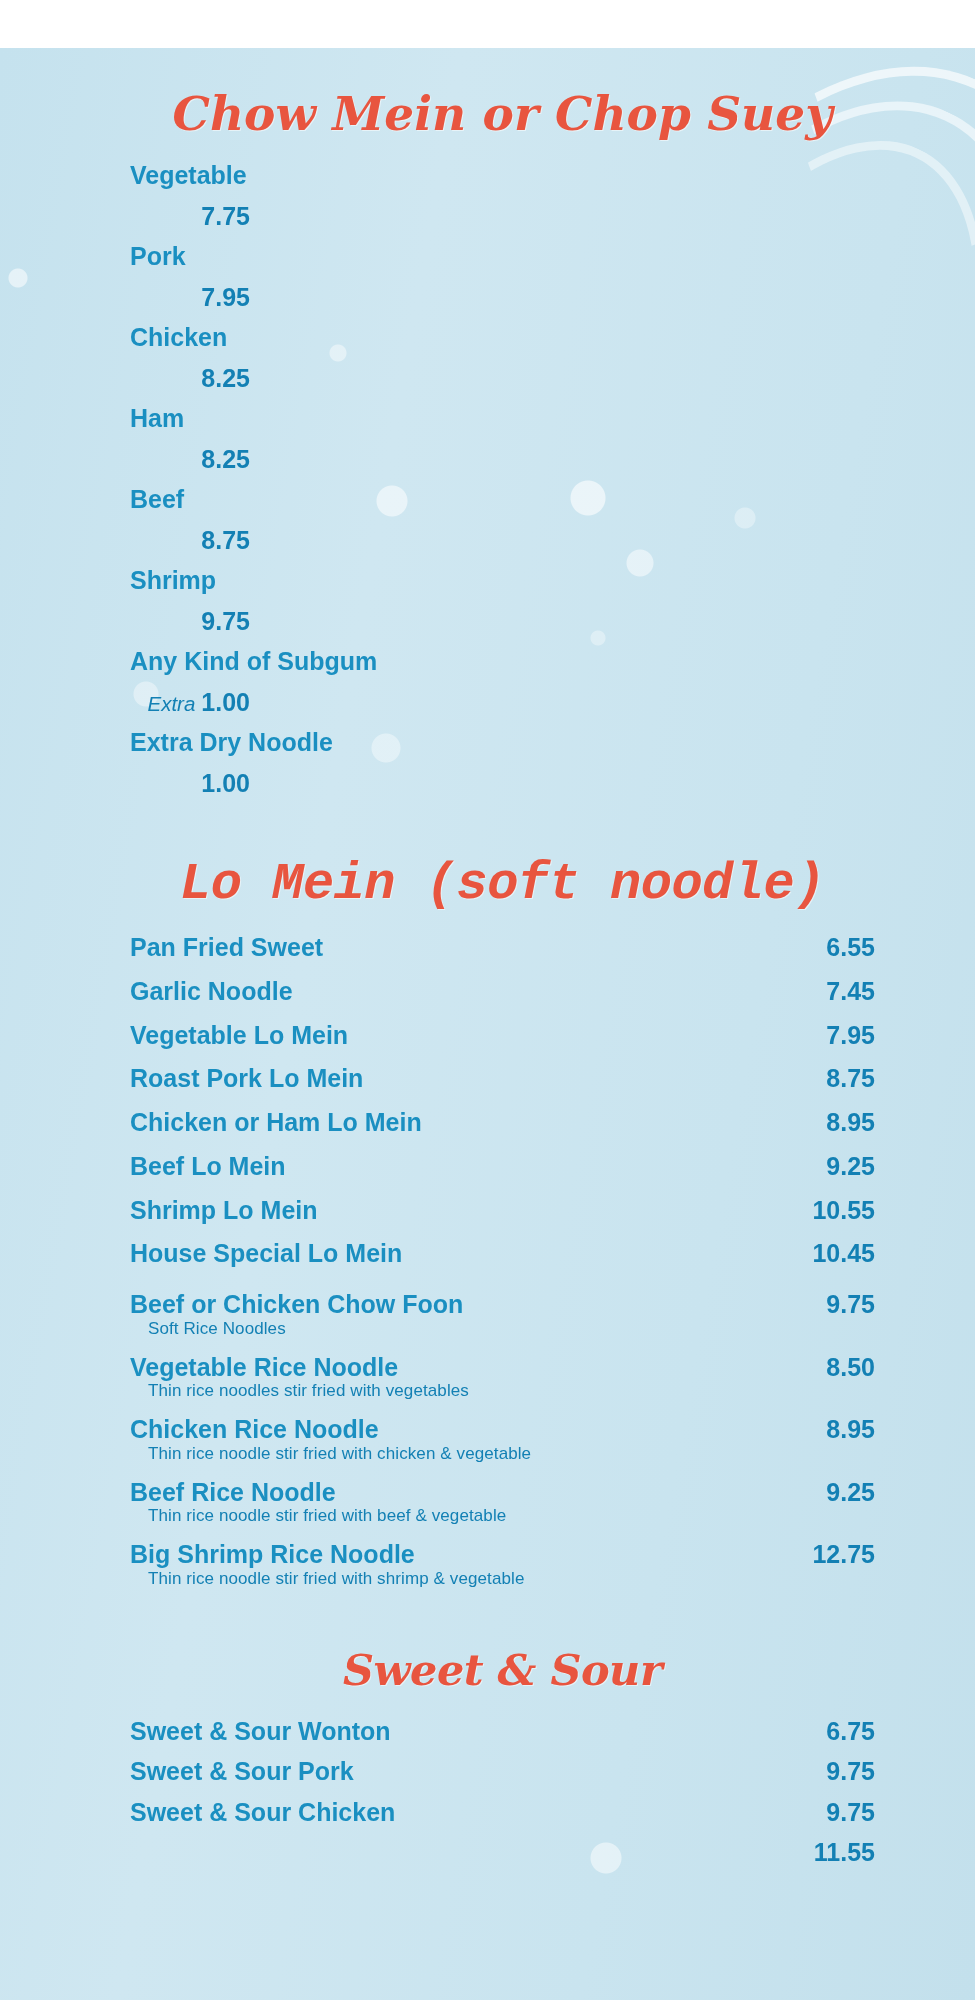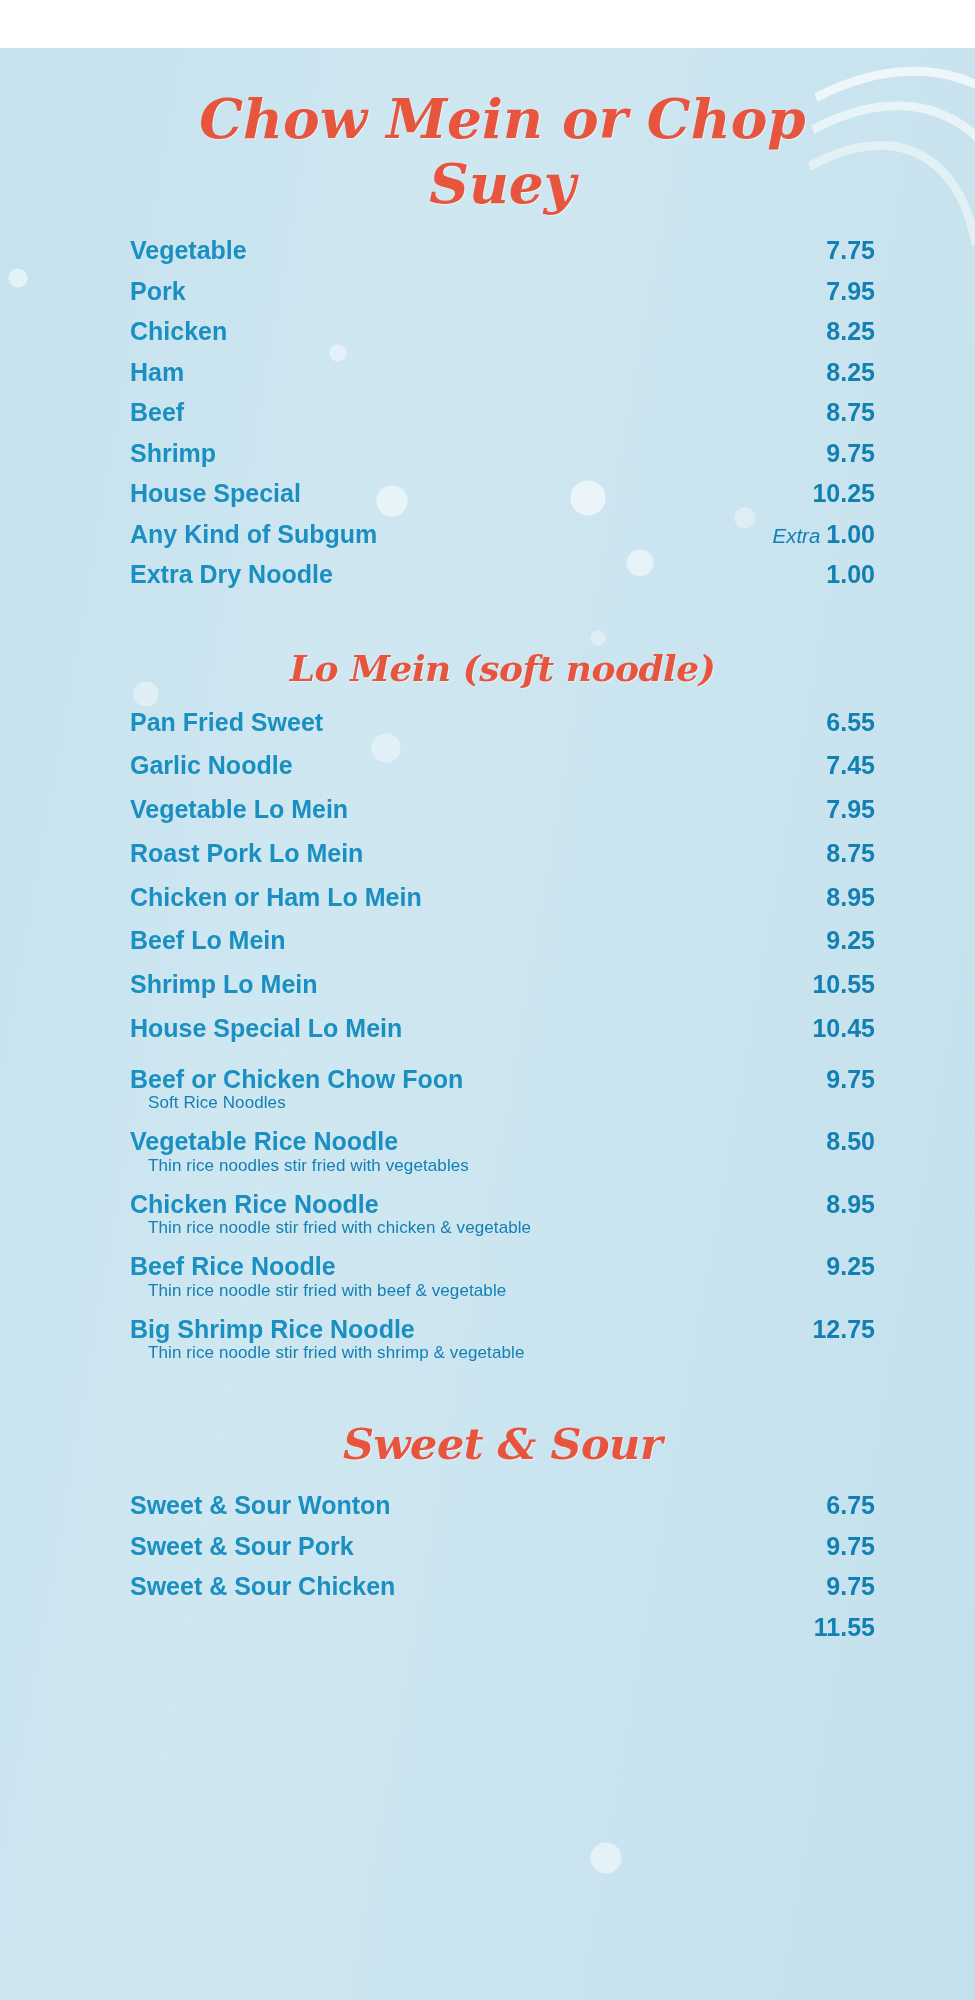--- a/index.html
+++ b/index.html
@@ -65,22 +65,22 @@
 
   .section-title {
     color: #e8553f;
     font-family: "DejaVu Serif", "Liberation Serif", serif;
     font-weight: bold;
     font-style: italic;
     text-align: center;
     letter-spacing: -0.5px;
     text-shadow: 1px 1px 0 rgba(255,255,255,0.5);
   }
-  .t-chowmein { font-size: 55px; margin: 38px 0 14px 0; letter-spacing: 0px;}
-  .t-lomein { font-size: 36px; margin: 52px 0 12px 0; }
+  .t-chowmein { font-size: 47px; margin: 38px 0 14px 0; letter-spacing: 0px;}
+  .t-lomein { font-size: 52px; margin: 52px 0 12px 0; font-family: Liberation Mono, monospace; }
   .t-sweet { font-size: 43px; margin: 56px 0 16px 0; }
 
   .rows { margin: 0; padding: 0; list-style: none; }
 
   .row {
     display: flex;
     align-items: baseline;
     justify-content: space-between;
     color: #1a8fc1;
   }
@@ -105,21 +105,21 @@
   }
   .desc {
     color: #1380b4;
     font-weight: normal;
     font-size: 17px;
     margin: -2px 0 0 18px;
     letter-spacing: 0.1px;
   }
 
   
-  .g-chowmein .row { font-size: 25px; line-height: 1.62; }
+  .g-chowmein .row { font-size: 25px; line-height: 1.62; flex-direction: column; }
   .g-chowmein .row .price { font-size: 25px; }
 
   .g-lomein .row { font-size: 25px; line-height: 1.75; }
   .g-lomein .row .price { font-size: 25px; }
   .g-lomein .row.has-desc { line-height: 1.3; margin-top: 12px; }
 
   .g-sweet .row { font-size: 25px; line-height: 1.62; }
   .g-sweet .row .price { font-size: 25px; }
 
   .price-col { width: 120px; text-align: right; display: flex; justify-content: flex-end; align-items: baseline;}
@@ -176,27 +176,20 @@
             </span>
         </li>
         <li class="row">
           <span class="name">Shrimp</span>
           <span class="dots"></span>
           <span class="price-col">
               <span class="price">9.75</span>
             </span>
         </li>
         <li class="row">
-          <span class="name">House Special</span>
-          <span class="dots"></span>
-          <span class="price-col">
-              <span class="price">10.25</span>
-            </span>
-        </li>
-        <li class="row">
           <span class="name">Any Kind of Subgum</span>
           <span class="dots"></span>
           <span class="price-col">
             <span class="extra">Extra</span>
             <span class="price">1.00</span>
           </span>
         </li>
         <li class="row">
           <span class="name">Extra Dry Noodle</span>
           <span class="dots"></span>

